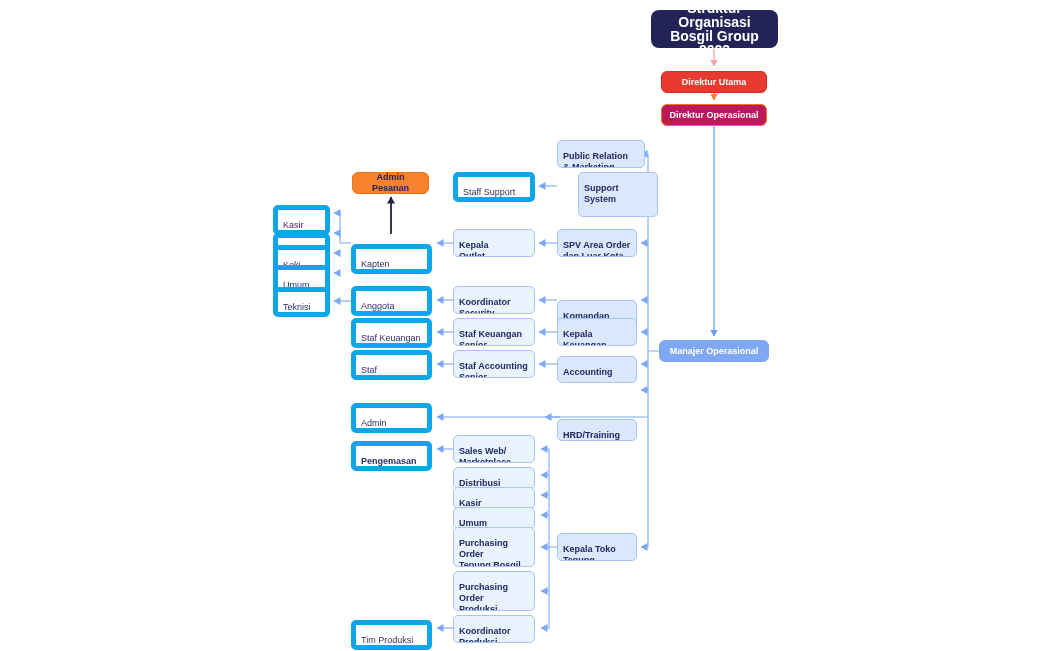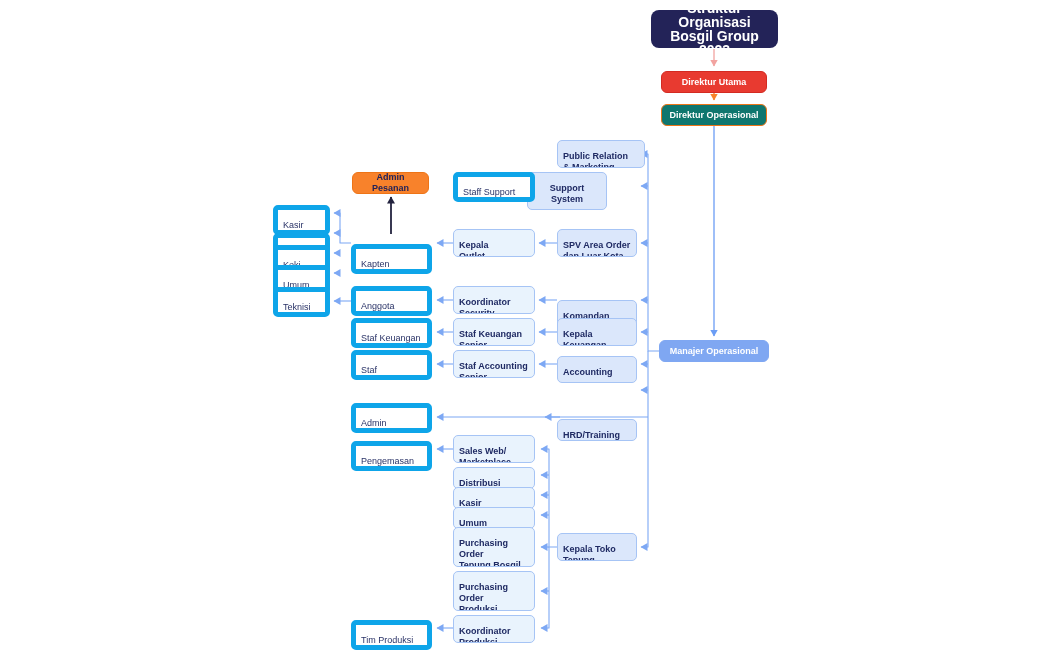--- a/index.html
+++ b/index.html
@@ -10,21 +10,21 @@
   .node { position:absolute; box-sizing:border-box; font-size:9px; line-height:11px;
           padding:10px 5px; border-radius:5px; white-space:pre-line; overflow:hidden; }
   .node .lbl { display:block; }
   
   .v-title { background:#232358; color:#ffffff; font-weight:bold; font-size:14px;
              line-height:14px; border-radius:8px; display:flex; align-items:center;
              justify-content:center; text-align:center; padding:2px; }
   .v-red { background:#e83a30; border:1px solid #d32a22; color:#ffffff; font-weight:bold;
            display:flex; align-items:center; justify-content:center; text-align:center;
            border-radius:6px; }
-  .v-orange { background:#0f766e; border:1px solid #ee7416; color:#ffffff; font-weight:bold;
+  .v-orange { background:#be185d; border:1px solid #ee7416; color:#ffffff; font-weight:bold;
            display:flex; align-items:center; justify-content:center; text-align:center;
            border-radius:6px; }
   .v-orange-navy { background:#f8822b; border:1px solid #ee7416; color:#232358;
            font-weight:bold; display:flex; align-items:center; justify-content:center;
            text-align:center; border-radius:6px; }
   .v-solid-blue { background:#7fa7f2; border:1px solid #7fa7f2; color:#ffffff;
            font-weight:bold; display:flex; align-items:center; justify-content:center;
            text-align:center; border-radius:6px; }
   .v-blue { background:#dbe7fb; border:1px solid #a6c4f5; color:#1f2a63; font-weight:bold; }
   .v-blue-light { background:#e9f3fd; border:1px solid #a6c4f5; color:#1f2a63; font-weight:bold; }
@@ -92,21 +92,21 @@
     </svg>
   <div id="node-layer">
       <div class="node v-title" style="left: 651px; top: 10px; width: 127px; height: 38px;"><span class="lbl">Struktur Organisasi
 Bosgil Group 2023</span></div>
       <div class="node v-red" style="left: 661px; top: 71px; width: 106px; height: 21px;"><span class="lbl">Direktur Utama</span></div>
       <div class="node v-orange" style="left: 661px; top: 104px; width: 106px; height: 21px;"><span class="lbl">Direktur Operasional</span></div>
       <div class="node v-solid-blue" style="left: 659px; top: 340px; width: 110px; height: 21px;"><span class="lbl">Manajer Operasional</span></div>
       <div class="node v-orange-navy" style="left: 352px; top: 172px; width: 77px; height: 20px;"><span class="lbl">Admin Pesanan</span></div>
       <div class="node v-blue" style="left: 557px; top: 140px; width: 88px; height: 28px;"><span class="lbl">Public Relation
 &amp; Marketing</span></div>
-      <div class="node v-blue" style="left: 527px; top: 172px; width: 80px; height: 38px; text-align: center;"><span class="lbl">Support
+      <div class="node v-blue" style="left: 578px; top: 172px; width: 80px; height: 45px;"><span class="lbl">Support
 System</span></div>
       <div class="node v-blue" style="left: 557px; top: 229px; width: 80px; height: 28px;"><span class="lbl">SPV Area Order
 dan Luar Kota</span></div>
       <div class="node v-blue" style="left: 557px; top: 300px; width: 80px; height: 38px;"><span class="lbl">Komandan
 Security</span></div>
       <div class="node v-blue" style="left: 557px; top: 318px; width: 80px; height: 28px;"><span class="lbl">Kepala
 Keuangan</span></div>
       <div class="node v-blue" style="left: 557px; top: 356px; width: 80px; height: 27px;"><span class="lbl">Accounting</span></div>
       <div class="node v-blue" style="left: 557px; top: 382px; width: 80px; height: 17px; margin-top: 37px;"><span class="lbl">HRD/Training</span></div>
       <div class="node v-blue" style="left: 557px; top: 533px; width: 80px; height: 28px;"><span class="lbl">Kepala Toko
@@ -136,21 +136,21 @@
 Produksi</span></div>
       <div class="node v-white" style="left: 351px; top: 244px; width: 81px; height: 17px;"><span class="lbl">Kapten</span></div>
       <div class="node v-white" style="left: 351px; top: 286px; width: 81px; height: 28px;"><span class="lbl">Anggota
 Security</span></div>
       <div class="node v-white" style="left: 351px; top: 318px; width: 81px; height: 28px;"><span class="lbl">Staf Keuangan
 Junior</span></div>
       <div class="node v-white" style="left: 351px; top: 350px; width: 81px; height: 28px;"><span class="lbl">Staf Accounting
 Junior</span></div>
       <div class="node v-white" style="left: 351px; top: 403px; width: 81px; height: 28px;"><span class="lbl">Admin
 Operasional</span></div>
-      <div class="node v-white" style="left: 351px; top: 441px; width: 81px; height: 17px;"><span class="lbl">Pengemasan</span></div>
+      <div class="node v-white" style="left: 351px; top: 441px; width: 81px; height: 17px; font-weight: bold;"><span class="lbl">Pengemasan</span></div>
       <div class="node v-white" style="left: 351px; top: 620px; width: 81px; height: 17px;"><span class="lbl">Tim Produksi</span></div>
       <div class="node v-white" style="left: 273px; top: 205px; width: 57px; height: 17px;"><span class="lbl">Kasir</span></div>
       <div class="node v-white" style="left: 273px; top: 225px; width: 57px; height: 17px; margin-top: 8px;"><span class="lbl">Pelayan</span></div>
       <div class="node v-white" style="left: 273px; top: 245px; width: 57px; height: 17px;"><span class="lbl">Koki</span></div>
       <div class="node v-white" style="left: 273px; top: 265px; width: 57px; height: 17px;"><span class="lbl">Umum</span></div>
       <div class="node v-white" style="left: 273px; top: 287px; width: 57px; height: 28px;"><span class="lbl">Teknisi dan
 Umum</span></div>
     </div>
 </div>
 

